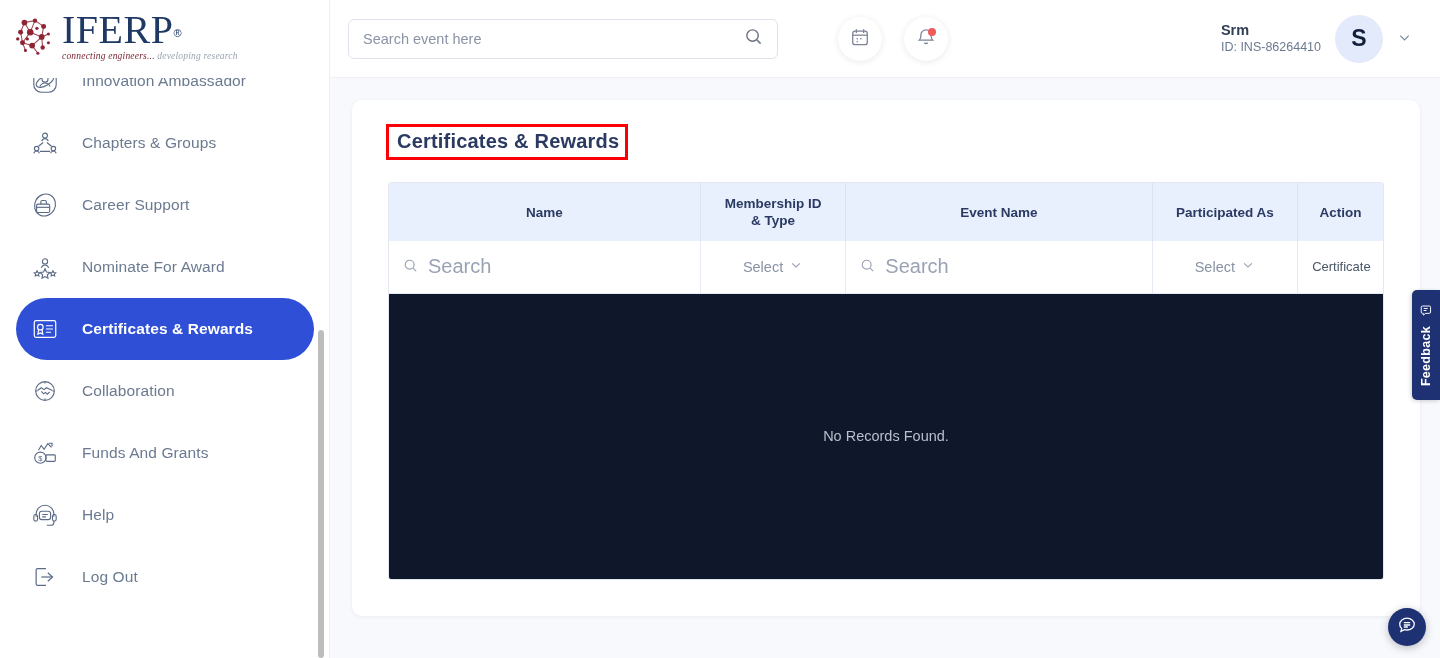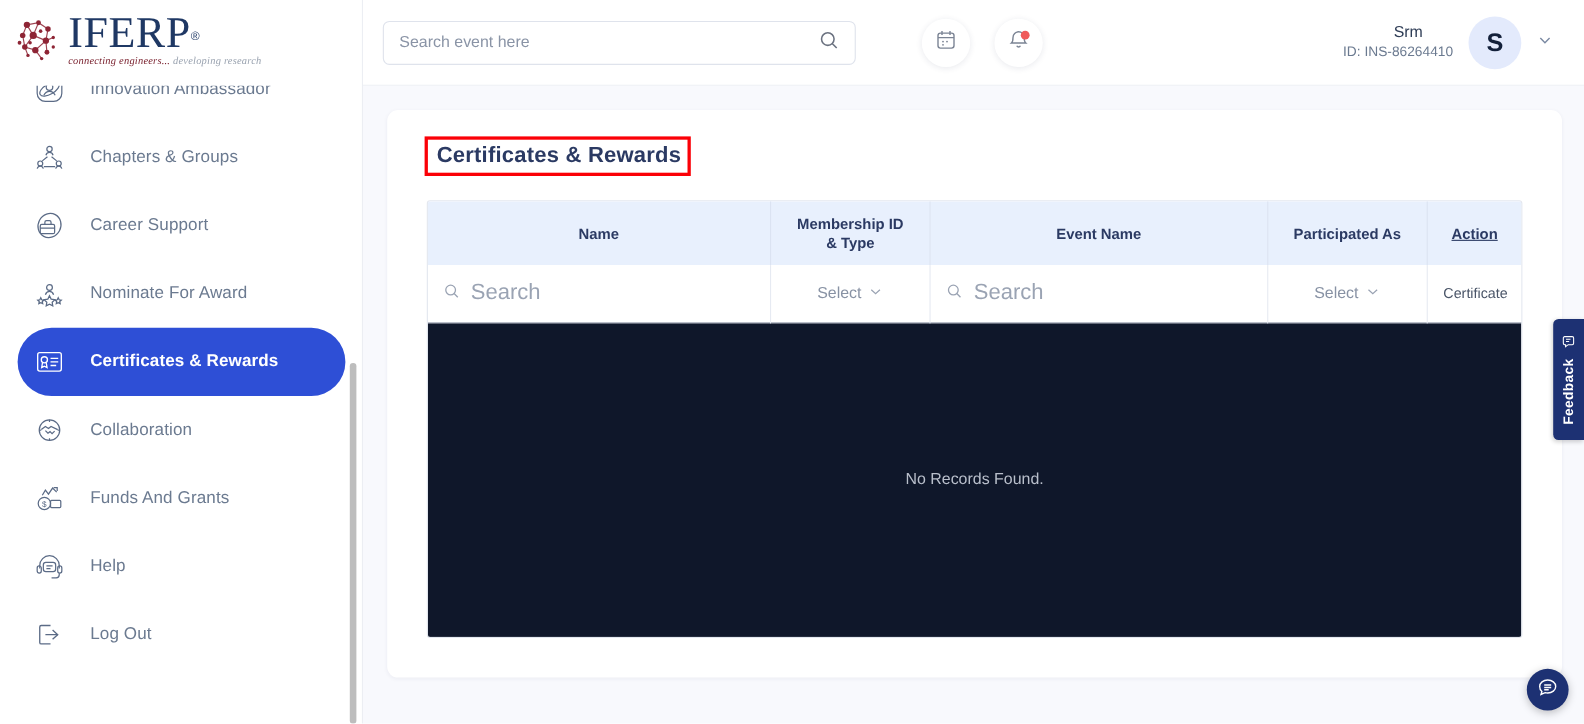--- a/index.html
+++ b/index.html
@@ -95,21 +95,21 @@
     cursor: pointer; position: relative;
   }
   .topbar-icons { display: flex; gap: 22px; margin-left: 60px; }
   .bell-dot {
     position: absolute; top: 11px; right: 12px;
     width: 8px; height: 8px; border-radius: 50%; background: #ef5a5a;
   }
 
   .profile { margin-left: auto; display: flex; align-items: center; gap: 14px; }
   .profile-text { text-align: left; }
-  .profile-name { font-size: 14.5px; color: #2f3d56; font-weight: normal; line-height: 18px; margin-left: 46px; }
+  .profile-name { font-size: 14.5px; color: #2f3d56; font-weight: bold; line-height: 18px; }
   .profile-id { font-size: 12.5px; color: #6b7a90; line-height: 17px; }
   .avatar {
     width: 48px; height: 48px; border-radius: 50%;
     background: #e3eafc; color: #13203a;
     display: flex; align-items: center; justify-content: center;
     font-size: 23px; font-weight: bold;
   }
   .chev { color: #7b8aa3; font-size: 15px; cursor: pointer; }
 
   
@@ -123,21 +123,21 @@
   .card-title { font-size: 20px; font-weight: bold; color: #2b3a63; letter-spacing: .2px; }
 
   .table-wrap { margin: 22px 18px 0 18px; border: 1px solid #e3e7ef; border-radius: 3px; overflow: hidden; }
   table { width: 100%; border-collapse: collapse; table-layout: fixed; }
   thead th {
     background: #e8f0fd; color: #2b3a63;
     font-size: 13.5px; font-weight: bold;
     height: 58px; padding: 4px 8px; text-align: center;
     border-right: 1px solid #dbe3f2; line-height: 17px;
   }
-  thead th:last-child { border-right: 0; text-decoration: underline; }
+  thead th:last-child { border-right: 0; }
 
   .filter-cell {
     height: 52px; border-right: 1px solid #e6eaf2;
     border-bottom: 1px solid #e6eaf2; padding: 0 14px;
     vertical-align: middle; background: #fff;
   }
   .filter-cell:last-child { border-right: 0; }
   .f-search { display: flex; align-items: center; gap: 10px; }
   .f-search span { font-size: 20px; color: #9aa3b3; }
   .f-select {

